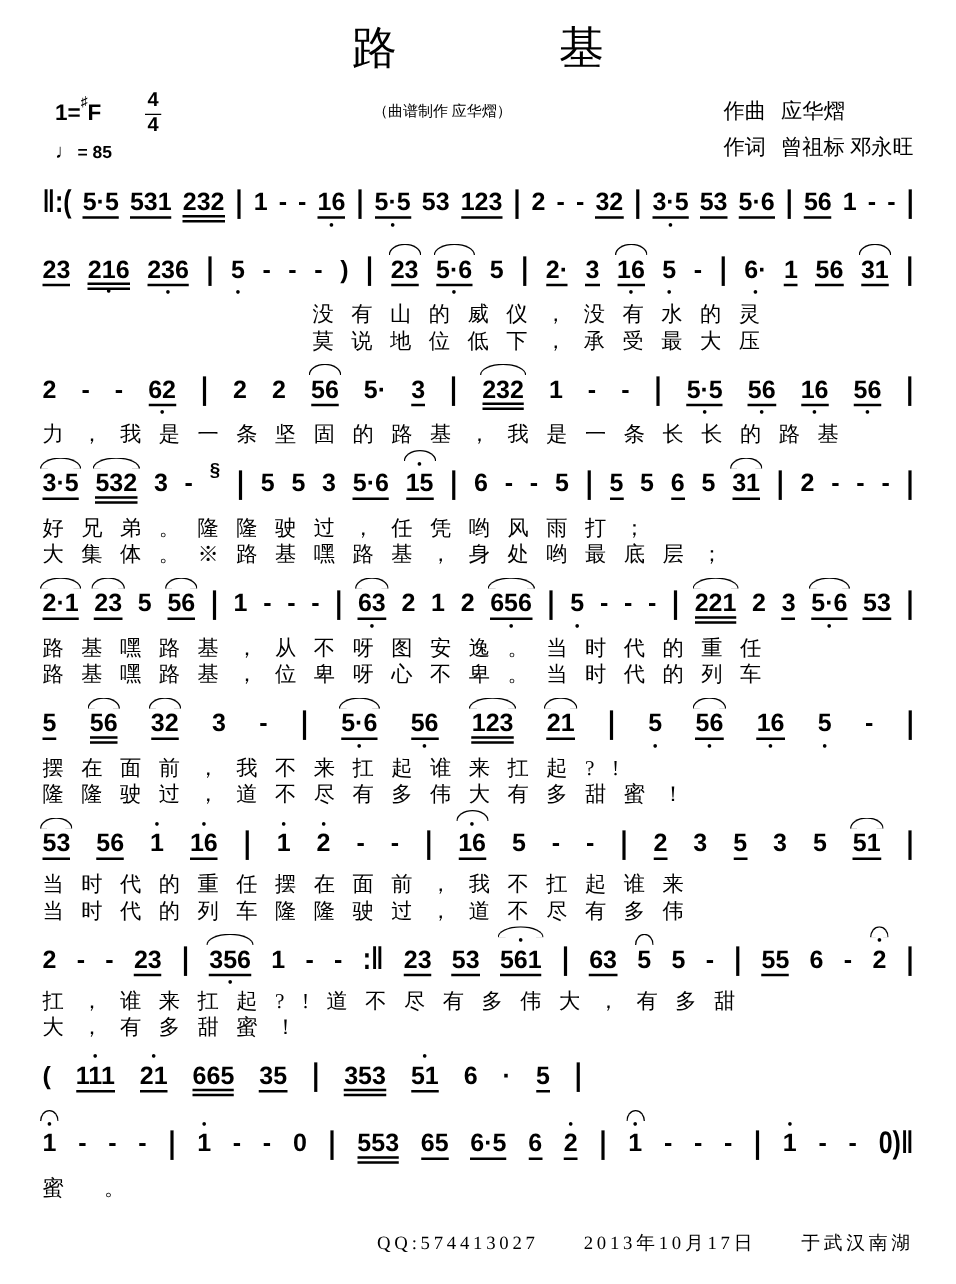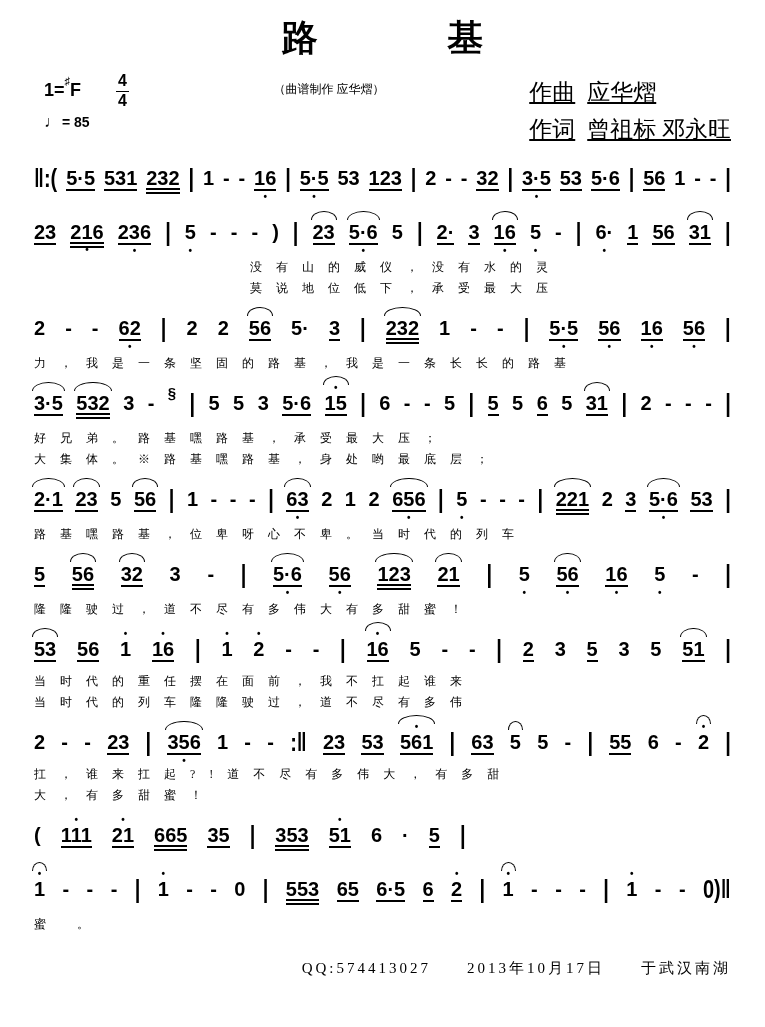--- a/index.html
+++ b/index.html
@@ -1,34 +1,34 @@
 <!DOCTYPE html>
 <html><head>
 <meta charset="utf-8">
 <style>
   html,body{margin:0;padding:0;background:#ffffff;}
   body{width:765px;height:1027px;overflow:hidden;color:#000;
        font-family:"Liberation Sans", sans-serif;}
   .page{box-sizing:border-box;width:765px;height:1027px;padding:8px 34px 0 34px;}
 
   
-  h1.title{margin:6px 0 10px;text-align:center;font-size:36px;font-weight:bold;
+  h1.title{margin:6px 0 10px;text-align:center;font-size:36px;font-weight:normal;
            letter-spacing:3.6em;padding-left:3.6em;
            font-family:"Liberation Serif", serif;}
   .meta-row{display:flex;justify-content:space-between;align-items:flex-start;margin-bottom:4px;}
   .key-block{font-weight:bold;font-size:18px;padding-left:10px;white-space:nowrap;}
   .key-line sup{font-size:11px;position:relative;top:-4px;}
   .time-frac{display:inline-block;vertical-align:middle;text-align:center;
              font-size:16px;line-height:1.05;margin-left:30px;font-weight:bold;}
   .time-frac .top{display:block;border-bottom:1px solid #000;padding:0 2px 1px;}
   .time-frac .bot{display:block;padding-top:1px;}
   .tempo{font-size:14px;font-weight:bold;margin-top:3px;}
   .tempo .note{font-size:16px;margin-right:2px;}
   .producer{font-size:12px;padding-top:8px;font-family:"Liberation Serif", serif;}
-  .credits{font-size:23px;font-family:"Liberation Serif", serif;padding-top:4px;text-decoration:underline;}
+  .credits{font-size:17px;font-family:"Liberation Serif", serif;padding-top:4px;}
   .credits div{margin-bottom:6px;white-space:nowrap;}
   .credits .lbl{margin-right:12px;}
 
   
   .system{margin-bottom:6px;}
   .music{display:flex;justify-content:space-between;align-items:baseline;
          font-weight:bold;font-size:20px;padding:13px 0 9px;line-height:1;}
   .music.left{justify-content:flex-start;gap:20px;}
   .tok{position:relative;white-space:nowrap;padding-bottom:1px;}
   .tok.u1{border-bottom:2px solid #000;}
@@ -37,21 +37,21 @@
                   transform:translateX(-50%);font-size:10px;line-height:1;}
   .tok.ld::after{content:"\2022";position:absolute;bottom:-13px;left:50%;
                  transform:translateX(-50%);font-size:10px;line-height:1;}
   .tok .arc{position:absolute;top:-11px;left:-2px;right:-2px;height:8px;
             border:1.5px solid #000;border-bottom:none;
             border-radius:100% 100% 0 0 / 200% 200% 0 0;}
   .tok.hd .arc{top:-17px;}
   .tok.bar{font-weight:bold;transform:scaleY(1.25);}
   .tok.seg{align-self:flex-start;font-size:15px;position:relative;top:-8px;}
 
-  .lyric{font-size:12px;letter-spacing:14px;line-height:21px;white-space:nowrap;
+  .lyric{font-size:17px;letter-spacing:14px;line-height:21px;white-space:nowrap;
          font-family:"Liberation Serif", serif;}
 
   
   .footer{text-align:right;font-size:15px;letter-spacing:3px;margin-top:24px;
           font-family:"Liberation Serif", serif;}
 </style>
 </head>
 <body>
 
 <div class="page">
@@ -196,21 +196,21 @@
           <span class="tok u1">6</span>
           <span class="tok">5</span>
           <span class="tok u1"><i class="arc"></i>31</span>
           <span class="tok bar">|</span>
           <span class="tok">2</span>
           <span class="tok">-</span>
           <span class="tok">-</span>
           <span class="tok">-</span>
           <span class="tok bar">|</span>
         </div>
-        <div class="lyric">好兄弟。路基嘿路基，承受最大压；</div>
+        <div class="lyric">好兄弟。隆隆驶过，任凭哟风雨打；</div>
         <div class="lyric">大集体。※路基嘿路基，身处哟最底层；</div>
       </div>
       <div class="system">
         <div class="music">
           <span class="tok u1"><i class="arc"></i>2·1</span>
           <span class="tok u1"><i class="arc"></i>23</span>
           <span class="tok">5</span>
           <span class="tok u1"><i class="arc"></i>56</span>
           <span class="tok bar">|</span>
           <span class="tok">1</span>
@@ -229,20 +229,21 @@
           <span class="tok">-</span>
           <span class="tok">-</span>
           <span class="tok bar">|</span>
           <span class="tok u2"><i class="arc"></i>221</span>
           <span class="tok">2</span>
           <span class="tok u1">3</span>
           <span class="tok u1 ld"><i class="arc"></i>5·6</span>
           <span class="tok u1">53</span>
           <span class="tok bar">|</span>
         </div>
+        <div class="lyric">路基嘿路基，从不呀图安逸。当时代的重任</div>
         <div class="lyric">路基嘿路基，位卑呀心不卑。当时代的列车</div>
       </div>
       <div class="system">
         <div class="music">
           <span class="tok u1">5</span>
           <span class="tok u2"><i class="arc"></i>56</span>
           <span class="tok u1"><i class="arc"></i>32</span>
           <span class="tok">3</span>
           <span class="tok">-</span>
           <span class="tok bar">|</span>
@@ -251,20 +252,21 @@
           <span class="tok u2"><i class="arc"></i>123</span>
           <span class="tok u1"><i class="arc"></i>21</span>
           <span class="tok bar">|</span>
           <span class="tok ld">5</span>
           <span class="tok u1 ld"><i class="arc"></i>56</span>
           <span class="tok u1 ld">16</span>
           <span class="tok ld">5</span>
           <span class="tok">-</span>
           <span class="tok bar">|</span>
         </div>
+        <div class="lyric">摆在面前，我不来扛起谁来扛起?!</div>
         <div class="lyric">隆隆驶过，道不尽有多伟大有多甜蜜！</div>
       </div>
       <div class="system">
         <div class="music">
           <span class="tok u1"><i class="arc"></i>53</span>
           <span class="tok u1">56</span>
           <span class="tok hd">1</span>
           <span class="tok u1 hd">16</span>
           <span class="tok bar">|</span>
           <span class="tok hd">1</span>

